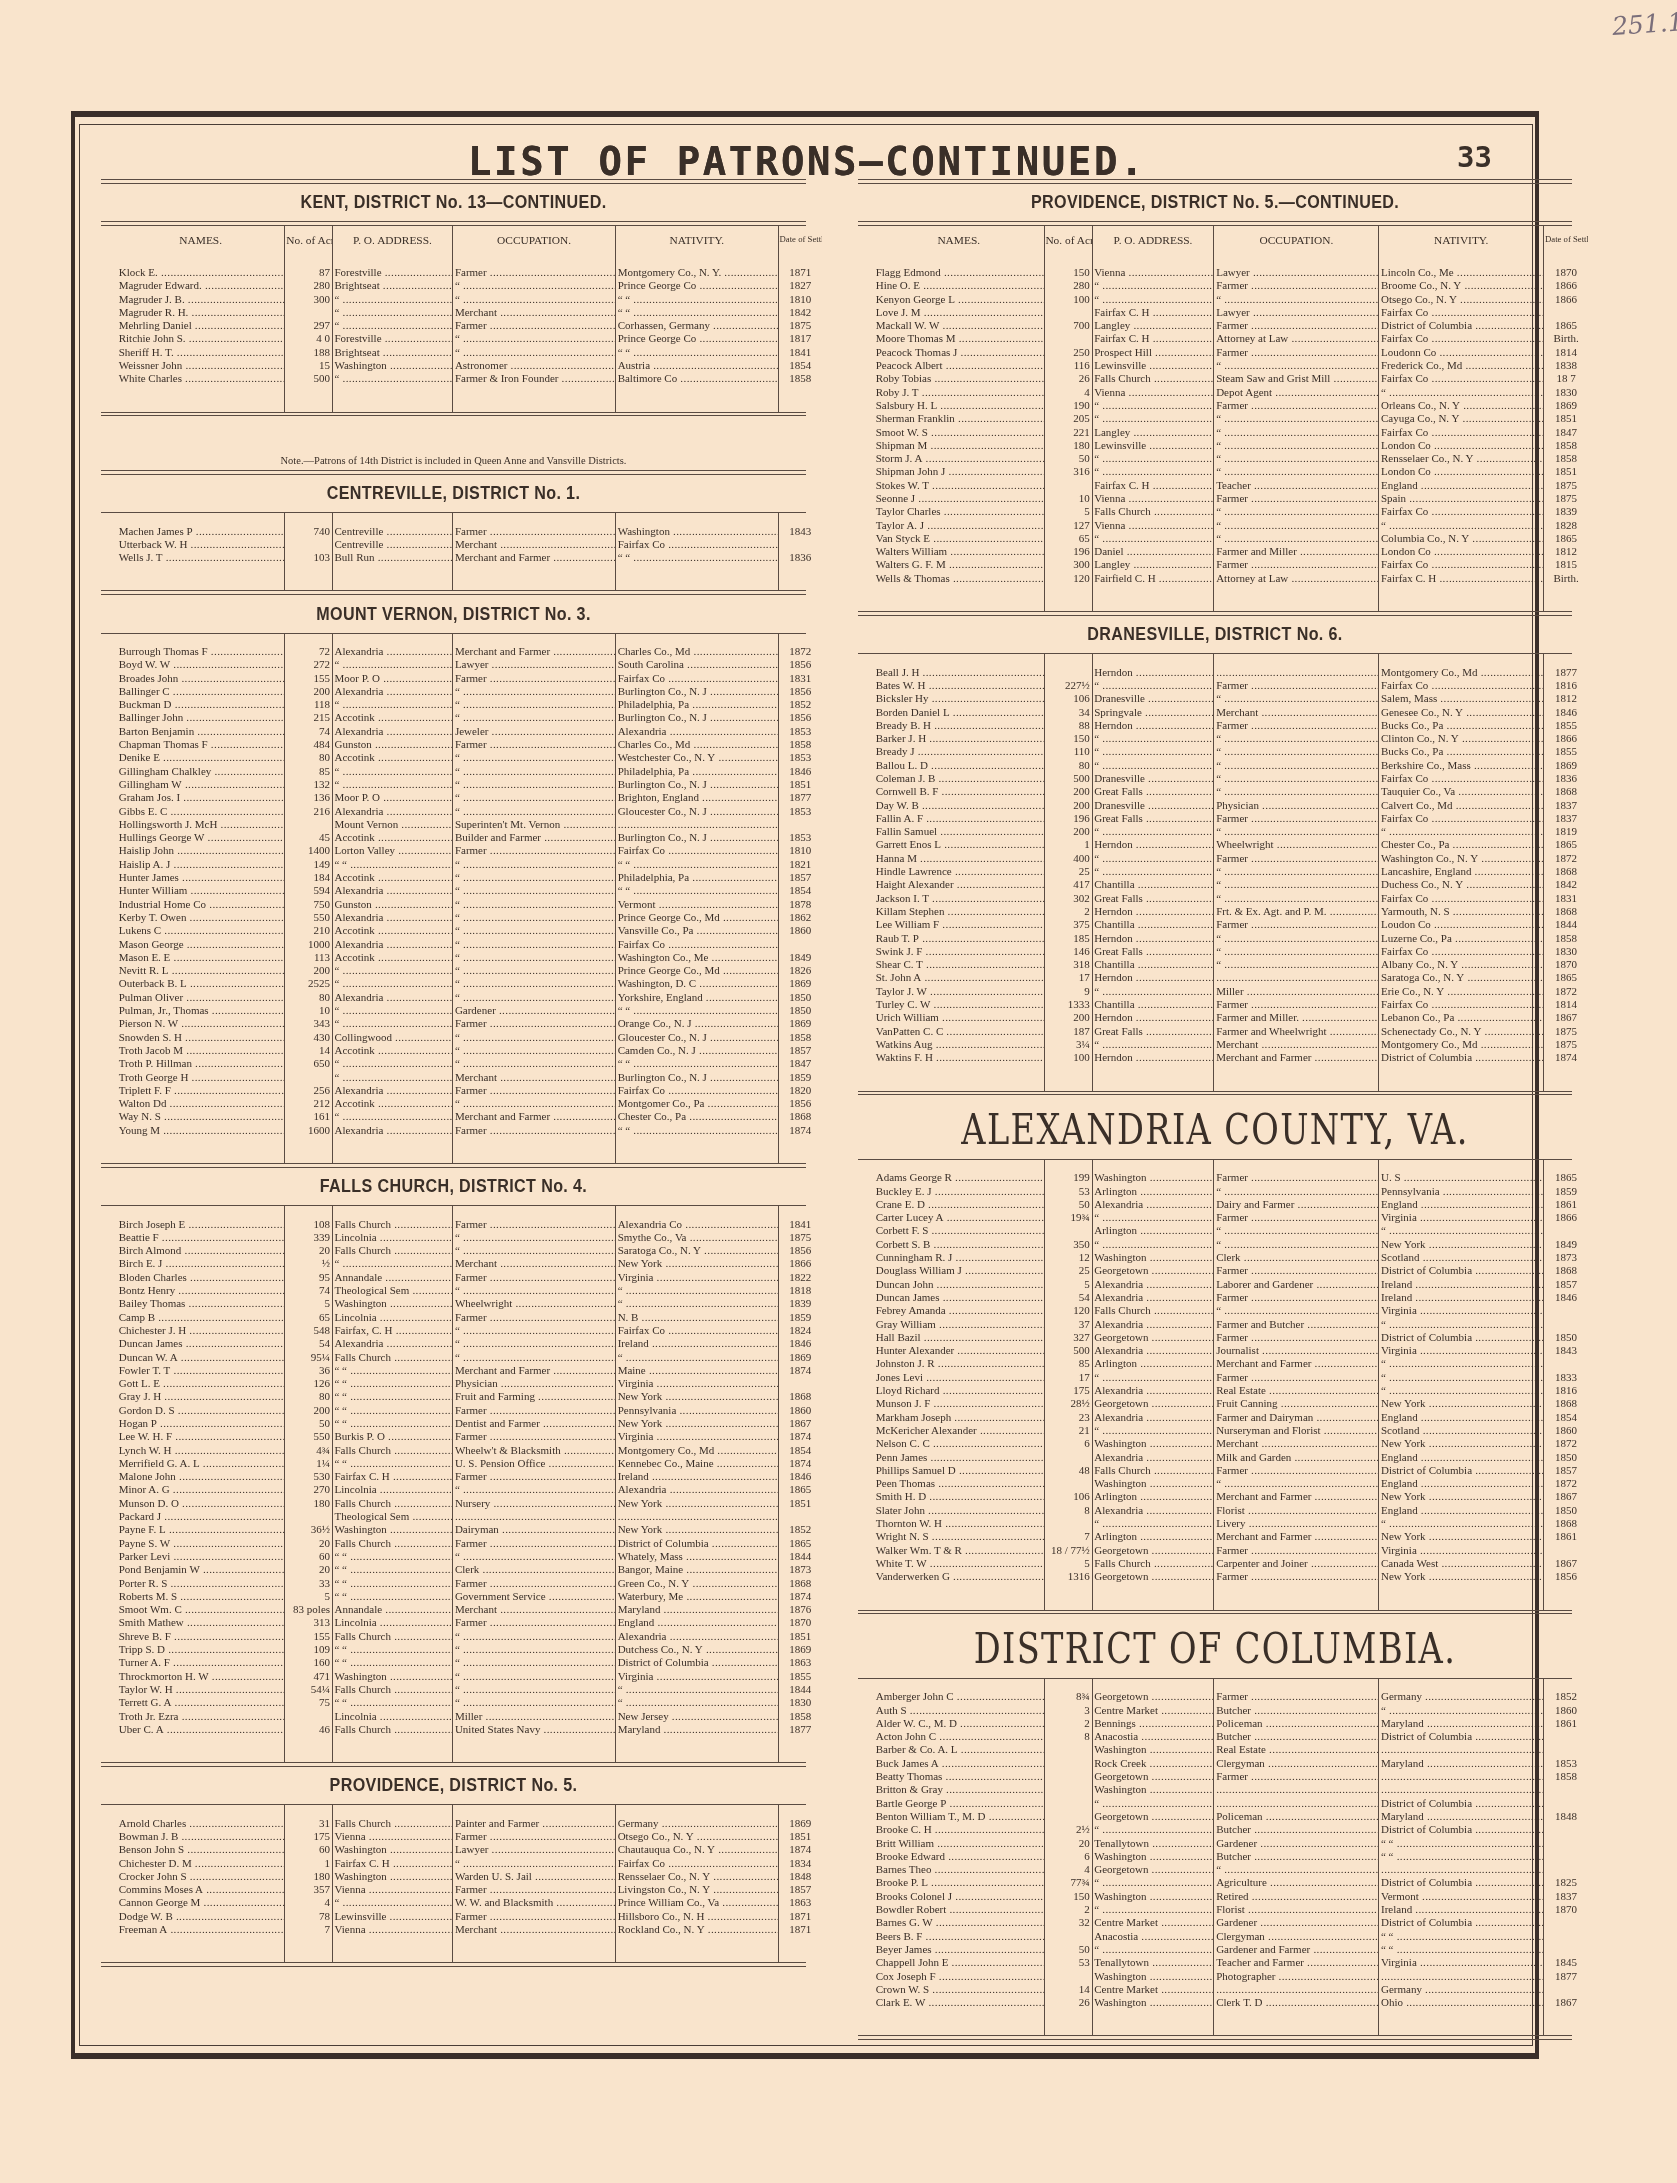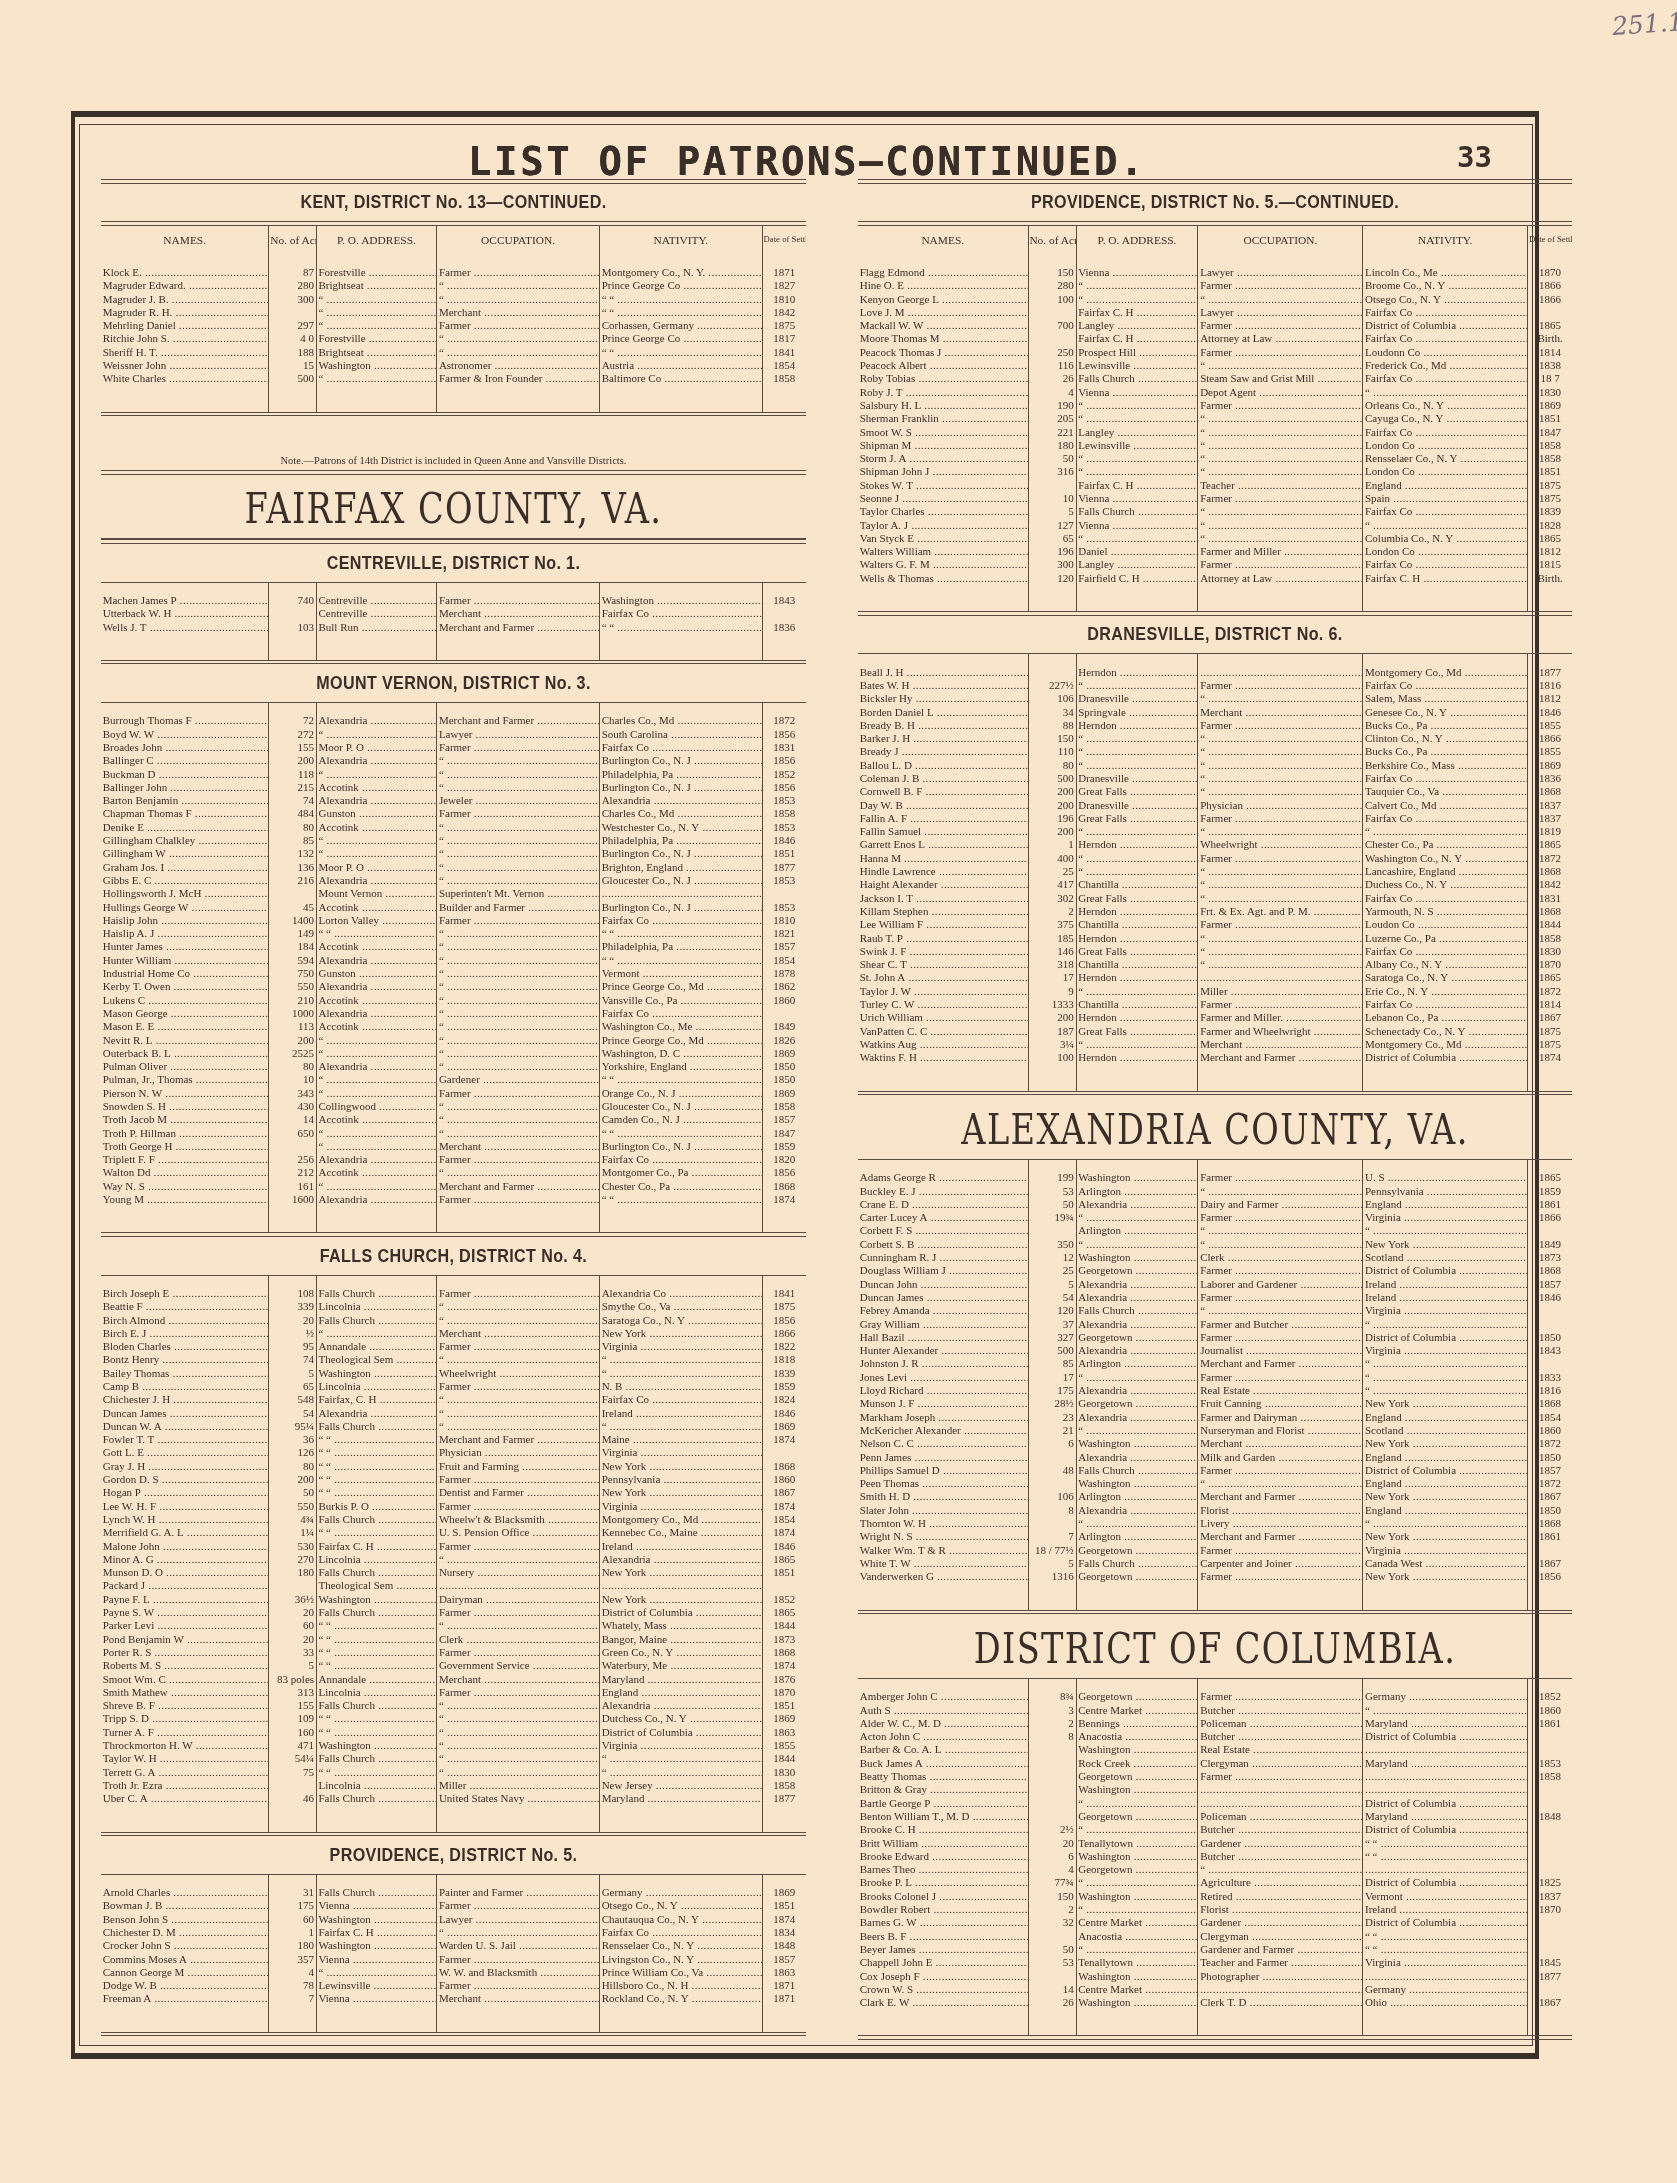--- a/index.html
+++ b/index.html
@@ -18,21 +18,21 @@
   .page-num{position:absolute;left:1378px;top:8.7px;font-family:"DejaVu Sans Mono",monospace;font-weight:bold;font-size:29px;}
   .col{position:absolute;top:179px;}
   .col-left{left:101px;width:705px;}
   .col-right{left:858px;width:714px;}
   .rule-d{border-top:1.7px solid #5a4b42;height:2.6px;border-bottom:0.9px solid #5a4b42;margin:0;}
   .rule-s{border-top:1.3px solid #5a4b42;margin:0;}
   .district-title{text-align:center;font-family:"Liberation Sans","DejaVu Sans",sans-serif;font-weight:bold;
          font-size:17.5px;letter-spacing:0.4px;transform:scaleX(0.92);padding:8.7px 0 7.9px;color:#3a2f28;}
   .county-title{text-align:center;font-family:"DejaVu Serif","Liberation Serif",serif;font-size:42px;
          letter-spacing:1.7px;transform:scaleX(0.80);padding:9.6px 0 5.2px;color:#3a2f28;}
-  table{border-collapse:collapse;width:100%;table-layout:fixed;}
+  table{border-collapse:collapse;width:100%;table-layout:fixed;margin-left:16px;}
   td,th{font-family:"Liberation Serif",serif;font-size:11px;line-height:13.3px;padding:0 1.7px;
         white-space:nowrap;overflow:hidden;vertical-align:top;}
   th{font-weight:normal;font-size:11.4px;line-height:13px;vertical-align:middle;text-align:center;
      border-left:0.9px solid #5a4b42;padding:7.9px 0.9px;}
   th:first-child{border-left:none;}
   th.date{font-size:8.7px;line-height:9.6px;}
   td{border-left:0.9px solid #5a4b42;}
   td:first-child{border-left:none;}
   td.dot::after{content:" ......................................................................";letter-spacing:0.4px;}
   td.n{text-align:right;}
@@ -169,25 +169,20 @@
             <td></td>
             <td></td>
           </tr>
         </tbody>
       </table>
       <div class="rule-d"></div>
       <div class="note">Note.—Patrons of 14th District is included in Queen Anne and Vansville Districts.</div>
     </div>
     <div class="section">
       <div class="rule-d"></div>
-      <div class="county-title">FAIRFAX COUNTY, VA.</div>
-      <div class="rule-s"></div>
-    </div>
-    <div class="section">
-      <div class="rule-d"></div>
       <div class="district-title">CENTREVILLE, DISTRICT No. 1.</div>
       <div class="rule-s"></div>
       <table>
         <colgroup>
           <col class="w-name">
           <col class="w-acre">
           <col class="w-po">
           <col class="w-occ">
           <col class="w-nat">
           <col class="w-date">

